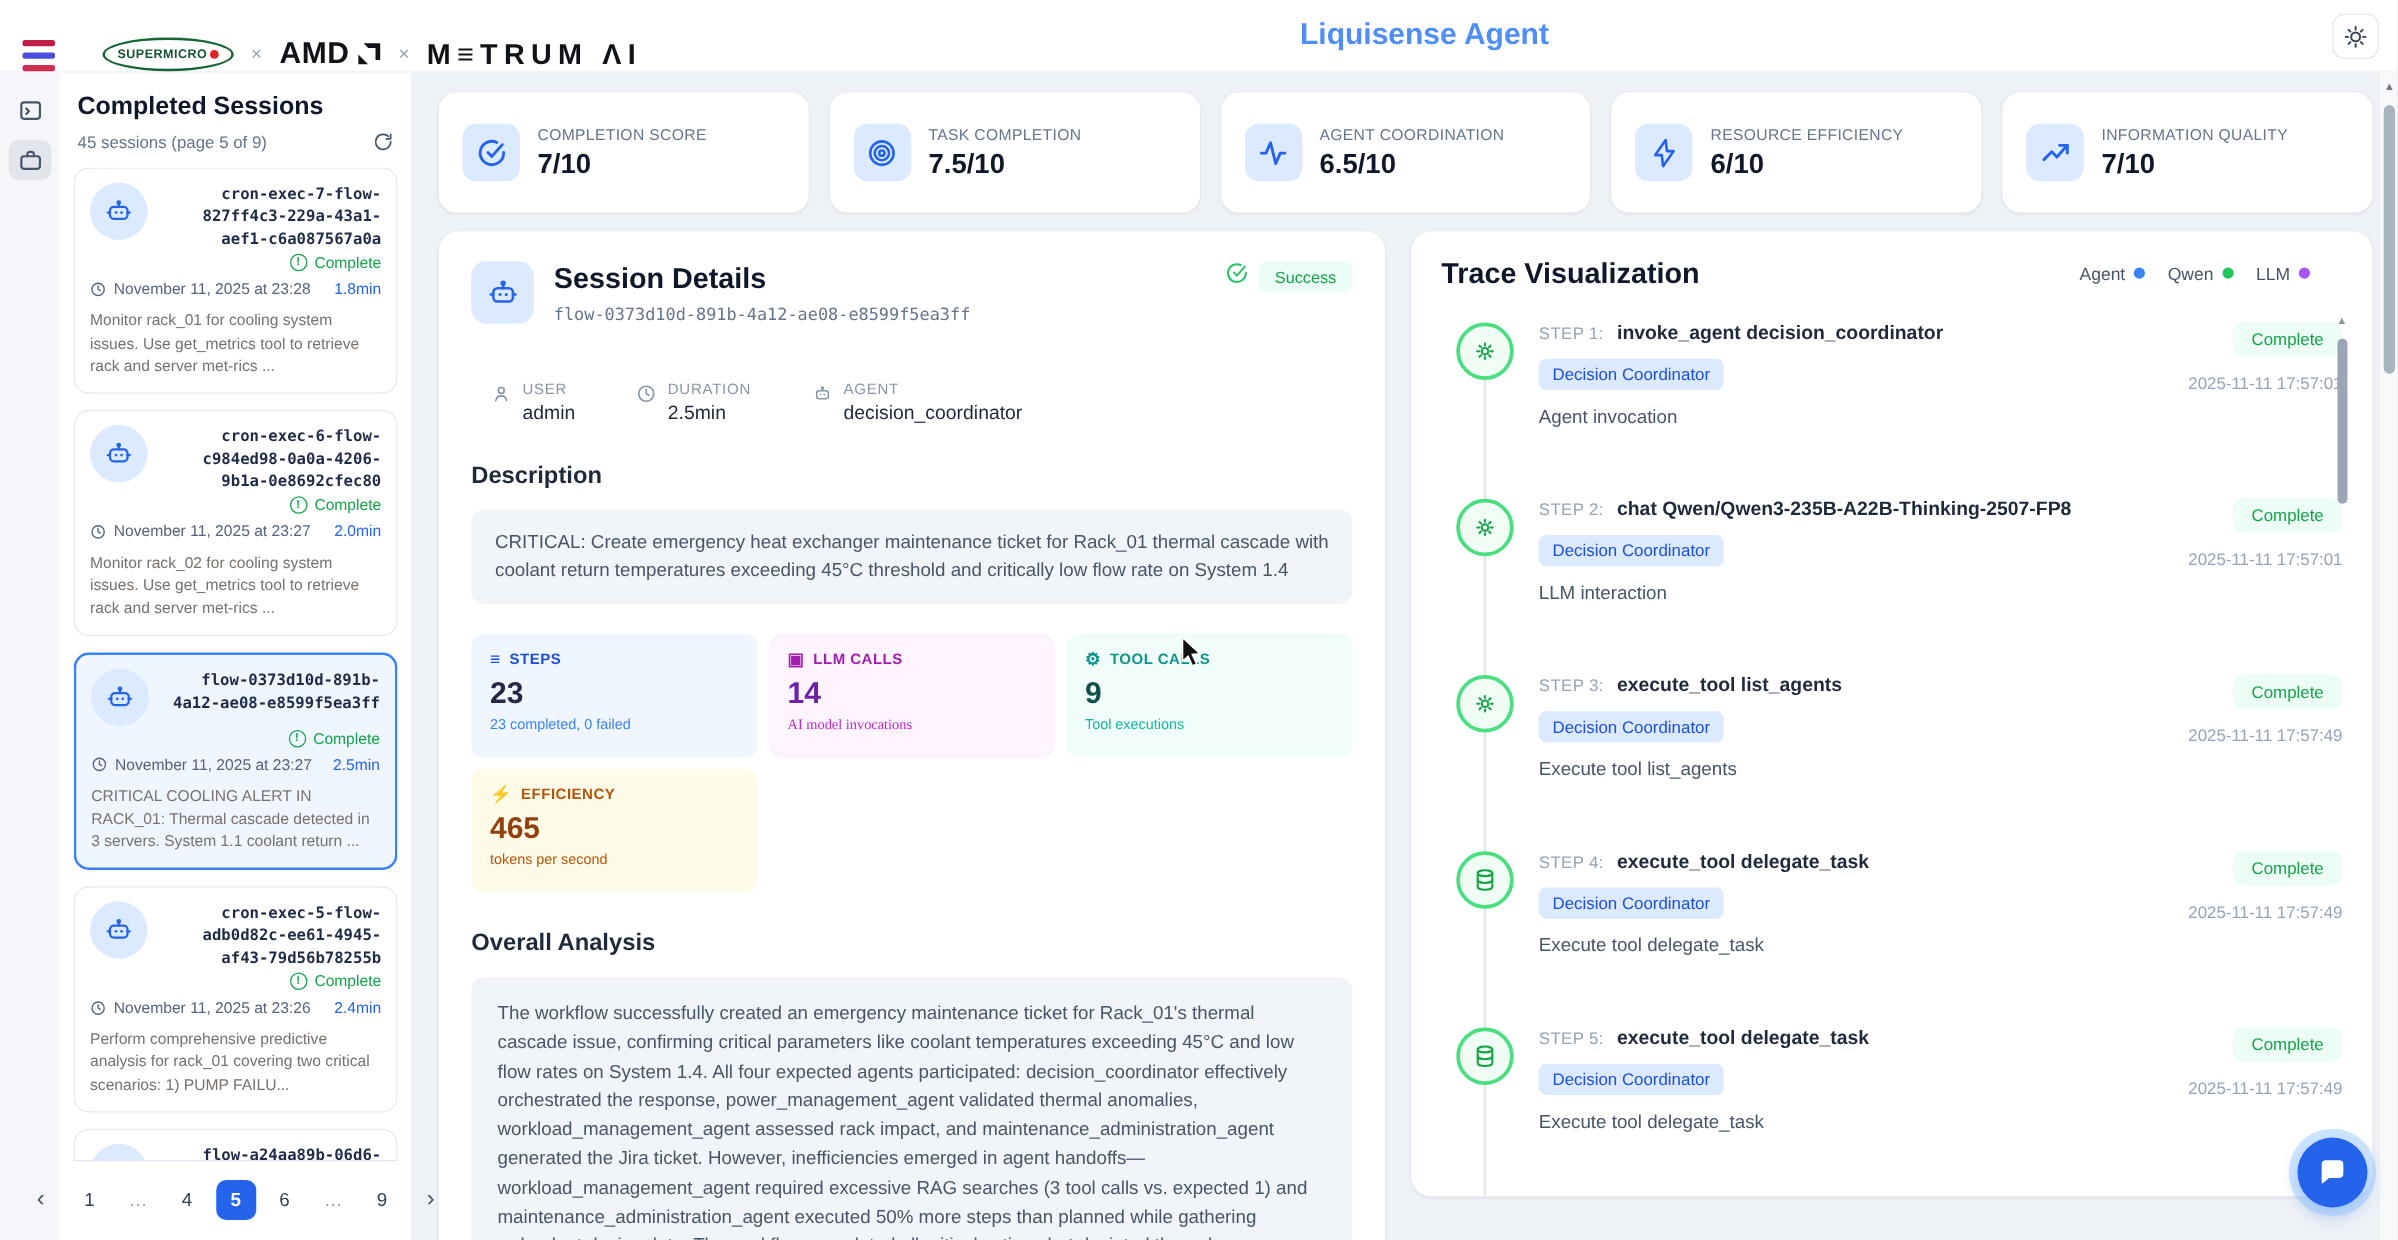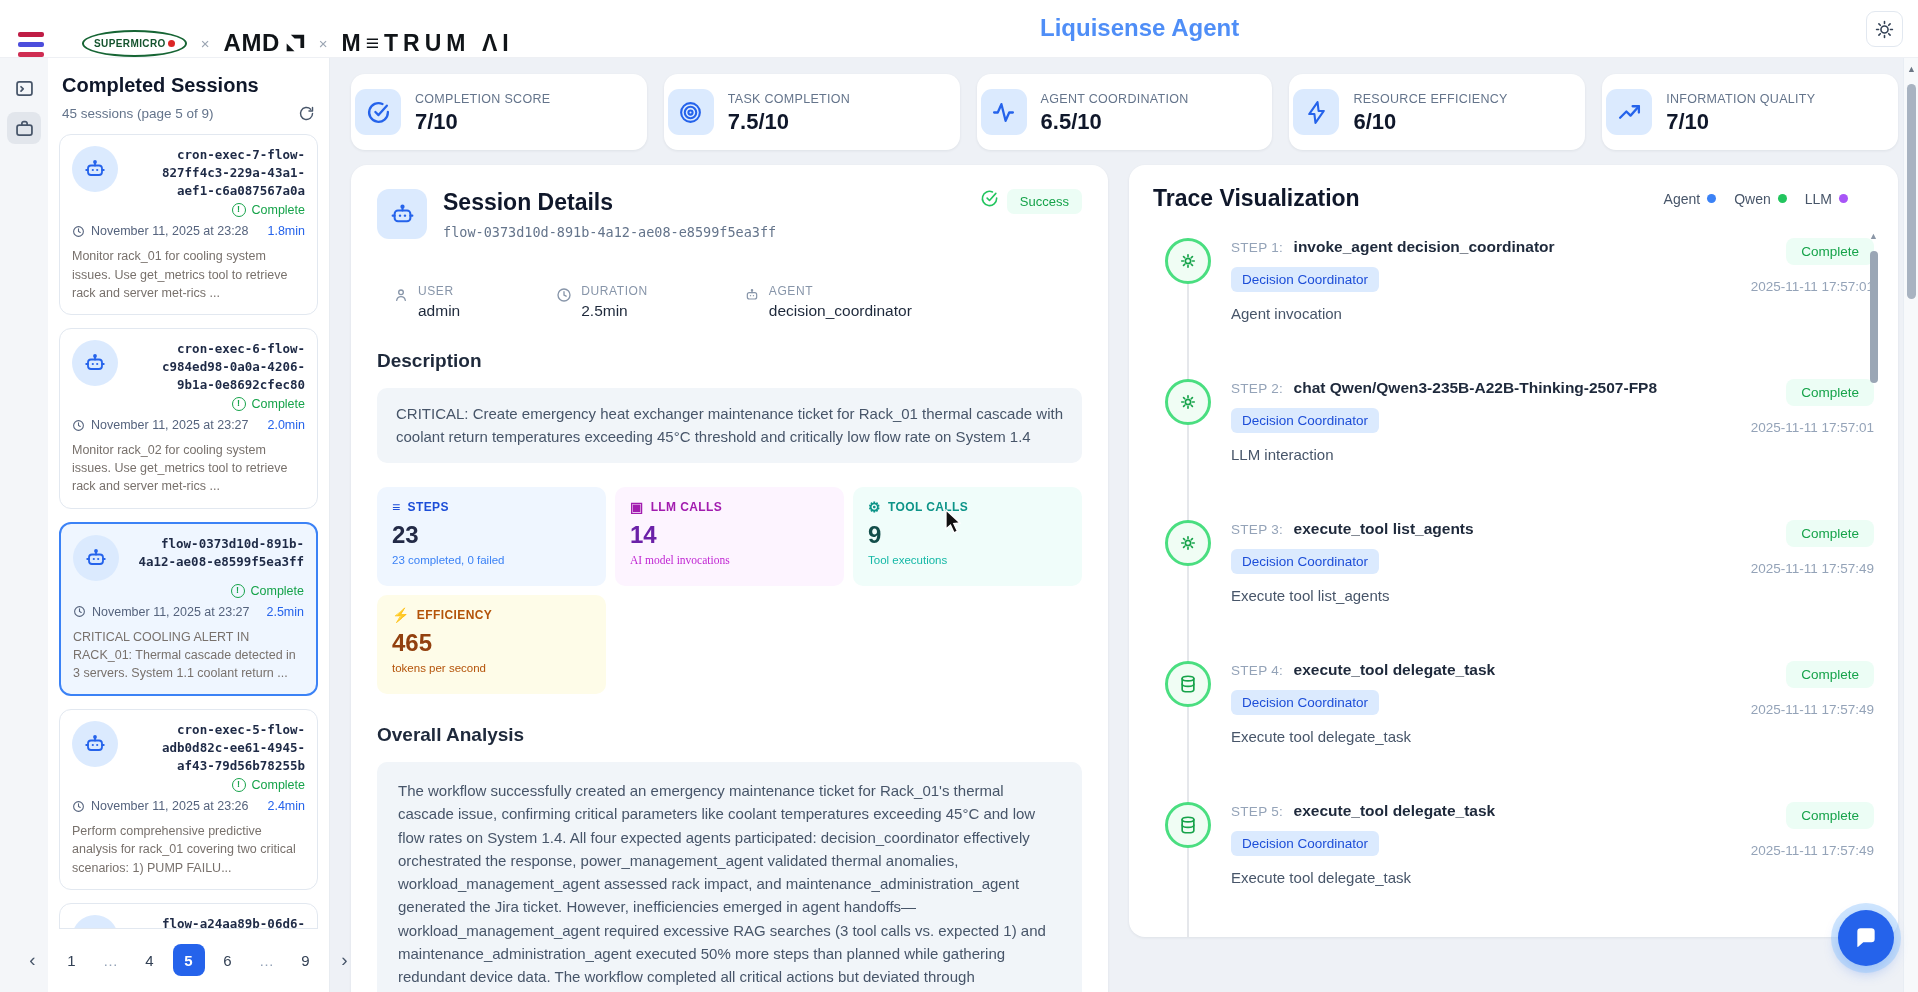--- a/index.html
+++ b/index.html
@@ -53,42 +53,42 @@
   .sc-desc { margin-top:9px; font-size:12.5px; line-height:1.45; color:#78716c; }
   .pagination { border-top:1px solid #e2e8f0; padding:15px 0 16px; display:flex; justify-content:center; align-items:center; gap:7px; }
   .pg { min-width:32px; height:32px; border:none; background:none; border-radius:8px; font-size:15px; color:#334155; cursor:pointer; display:flex; align-items:center; justify-content:center; font-family:inherit; }
   .pg.current { background:#2563eb; color:#fff; font-weight:600; }
   .pg.arrow { color:#475569; font-size:19px; }
   .pg.ellipsis { cursor:default; color:#94a3b8; }
 
   
   .main { flex:1; padding:16px 20px 0 21px; overflow:hidden; }
   .scores { display:flex; gap:17px; }
-  .score-card { flex:1; background:#fff; border-radius:14px; box-shadow:0 1px 3px rgba(15,23,42,.07); padding:15px 4px; display:flex; align-items:flex-end; gap:14px; height:76px; }
+  .score-card { flex:1; background:#fff; border-radius:14px; box-shadow:0 1px 3px rgba(15,23,42,.07); padding:15px 19px; display:flex; align-items:center; gap:14px; height:96px; }
   .score-ico { width:46px; height:46px; border-radius:11px; background:#dbeafe; display:flex; align-items:center; justify-content:center; }
   .score-ico svg { display:none; }
   .score-card.check-circle .ic-check-circle,
   .score-card.target .ic-target,
   .score-card.activity .ic-activity,
   .score-card.zap .ic-zap,
   .score-card.trending-up .ic-trending-up { display:block; }
   .score-label { font-size:12.5px; color:#64748b; letter-spacing:.3px; }
   .score-value { font-size:22px; font-weight:700; color:#0f172a; margin-top:3px; }
 
   .panels { display:flex; gap:21px; margin-top:15px; align-items:flex-start; }
 
   
   .details { width:757px; background:#fff; border-radius:16px; box-shadow:0 1px 3px rgba(15,23,42,.07); padding:24px 26px; height:1080px; }
   .d-head { display:flex; gap:16px; }
   .d-ico { width:50px; height:50px; border-radius:12px; background:#dbeafe; display:flex; align-items:center; justify-content:center; color:#2563eb; }
   .d-title { font-size:23px; font-weight:700; color:#0f172a; }
   .d-id { font-family:"DejaVu Sans Mono", monospace; font-size:13.5px; color:#64748b; margin-top:8px; }
   .d-success { margin-left:auto; display:flex; align-items:flex-start; gap:8px; }
   .success-pill { background:#ecfdf5; color:#16a34a; font-size:13px; font-weight:500; padding:5px 13px; border-radius:7px; }
-  .d-meta { display:flex; gap:96px; margin:44px 0 0 16px; }
+  .d-meta { display:flex; gap:49px; margin:44px 0 0 16px; }
   .meta-item { display:flex; gap:9px; color:#64748b; }
   .meta-label { font-size:12px; letter-spacing:.6px; color:#8795a9; }
   .meta-value { font-size:15.5px; color:#1e293b; margin-top:4px; }
   .sect-h { font-size:19px; font-weight:600; color:#1e293b; margin:30px 0 16px; }
   .desc-box { background:#f1f5f9; border-radius:10px; padding:15px 19px; font-size:15px; line-height:1.5; color:#475569; }
   .stats { display:grid; grid-template-columns:1fr 1fr 1fr; gap:9px; margin-top:24px; }
   .stat { border-radius:10px; padding:12px 15px 13px; }
   .stat-labelrow { display:flex; align-items:center; gap:7px; font-size:12px; font-weight:700; letter-spacing:.4px; }
   .stat-ico::before { font-size:14px; }
   .stat-ico.layers::before { content:"≡"; }

